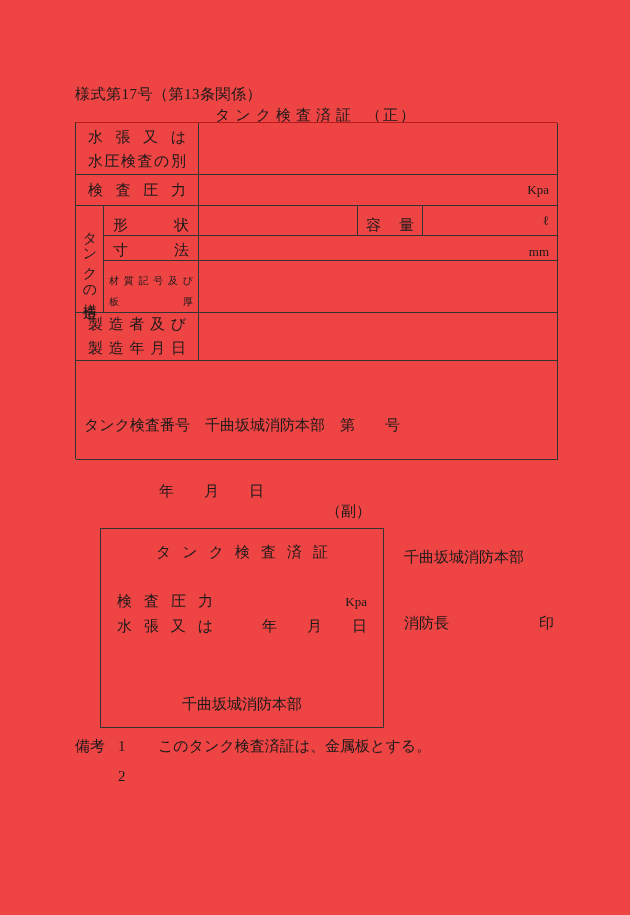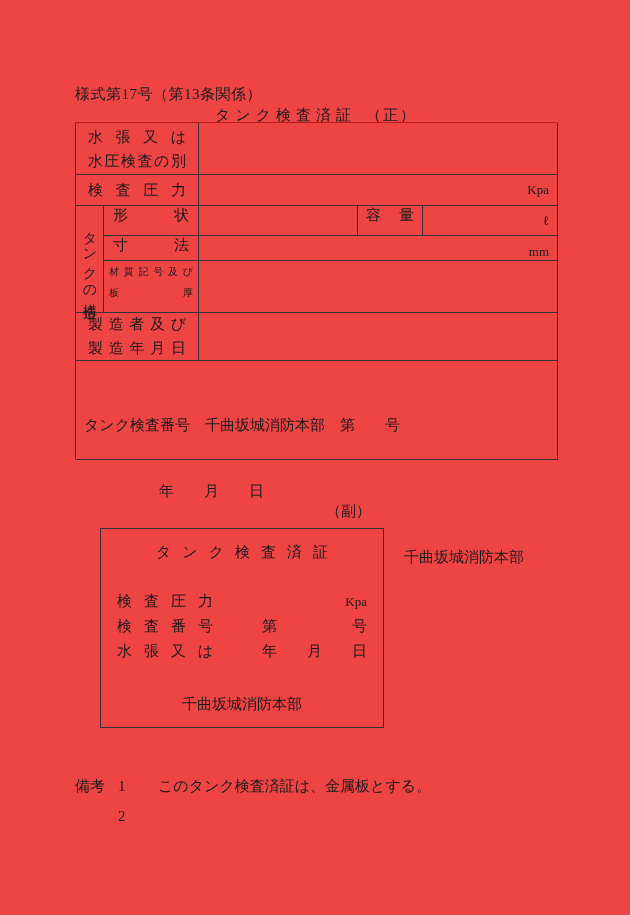--- a/index.html
+++ b/index.html
@@ -23,41 +23,41 @@
     position:absolute; left:75px; top:122px; width:482px; height:337px;
     display:grid;
     grid-template-columns:28px 95px 159px 65px 135px;
     grid-template-rows:52px 31px 30px 25px 52px 48px 99px;
     border-top:1px solid #b91c1c; border-left:1px solid #333;
   }
   .cell { border-right:1px solid #333; border-bottom:1px solid #333; }
   .jline { text-align:justify; text-align-last:justify; }
   .lbl2 { display:flex; flex-direction:column; justify-content:center; padding:0 12px; line-height:24px; }
   .lbl1 { display:flex; flex-direction:column; justify-content:center; padding:0 12px; }
-  .sublbl { display:flex; flex-direction:column; justify-content:flex-start; padding:0 9px; }
+  .sublbl { display:flex; flex-direction:column; justify-content:flex-end; padding:0 9px; }
   .sublbl-sm { font-size:10px; line-height:21px; padding:0 5px; }
   .unit-cell { display:flex; align-items:center; justify-content:flex-end; padding-right:8px; font-size:13px; }
   .vert-cell { display:flex; align-items:center; justify-content:center; }
   .vert-cell span { writing-mode:vertical-rl; font-size:14px; letter-spacing:2px; }
   .footer-cell { padding:9px 4px 0 8px; line-height:22px; white-space:pre; }
   .footer-cell .indent { margin-left:320px; }
 
   
   .copy-label { position:absolute; left:100px; top:502px; width:271px; text-align:right; line-height:18px; }
   .sub-box { position:absolute; left:100px; top:528px; width:284px; height:200px; border:1px solid #333; }
   .sub-title { margin-top:13px; text-align:center; letter-spacing:11px; text-indent:11px; line-height:21px; }
   .sub-rows { margin-top:26px; padding:0 16px; }
   .sub-row { display:flex; line-height:25px; }
   .sub-label { width:96px; text-align:justify; text-align-last:justify; }
   .sub-value { flex:1; text-align:right; white-space:pre; }
   .sub-value.latin { font-size:13px; }
   .sub-org { position:absolute; bottom:13px; left:0; width:100%; text-align:center; }
 
   
-  .remarks { position:absolute; left:75px; top:731px;margin-top:40px; }
+  .remarks { position:absolute; left:75px; top:731px; }
   .remark-line { display:grid; grid-template-columns:43px 40px auto; line-height:30px; white-space:pre; }
 </style>
 </head>
 <body>
 
 <div class="page">
 
   <div class="form-number">様式第17号（第13条関係）</div>
 
   <div class="main-title">
@@ -110,35 +110,32 @@
     <div class="cell lbl2" style="grid-area:6/1/7/3;line-height:23px;justify-content:space-between;">
       <div class="jline">製造者及び</div>
       <div class="jline">製造年月日</div>
     </div>
     <div class="cell" style="grid-area:6/3/7/6;"></div>
 
     <div class="cell footer-cell" style="grid-area:7/1/8/6;">
       <div>タンク検査番号　千曲坂城消防本部　第　　号</div>
       <div>　　　　　年　　月　　日</div>
       <div class="indent">千曲坂城消防本部</div>
+      <div class="indent">消防長　　　　　　印</div>
     </div>
   </div>
 
   <div class="copy-label">（副）</div>
 
   <div class="sub-box">
     <div class="sub-title">タンク検査済証</div>
     <div class="sub-rows">
       <div class="sub-row">
         <span class="sub-label">検査圧力</span>
         <span class="sub-value latin">Kpa</span>
-      </div>
-      <div class="sub-row">
-        <span class="sub-label">検査番号</span>
-        <span class="sub-value">第　　　　　号</span>
       </div>
       <div class="sub-row">
         <span class="sub-label">水張又は</span>
         <span class="sub-value">年　　月　　日</span>
       </div>
     </div>
     <div class="sub-org">千曲坂城消防本部</div>
   </div>
 
   <div class="remarks">

